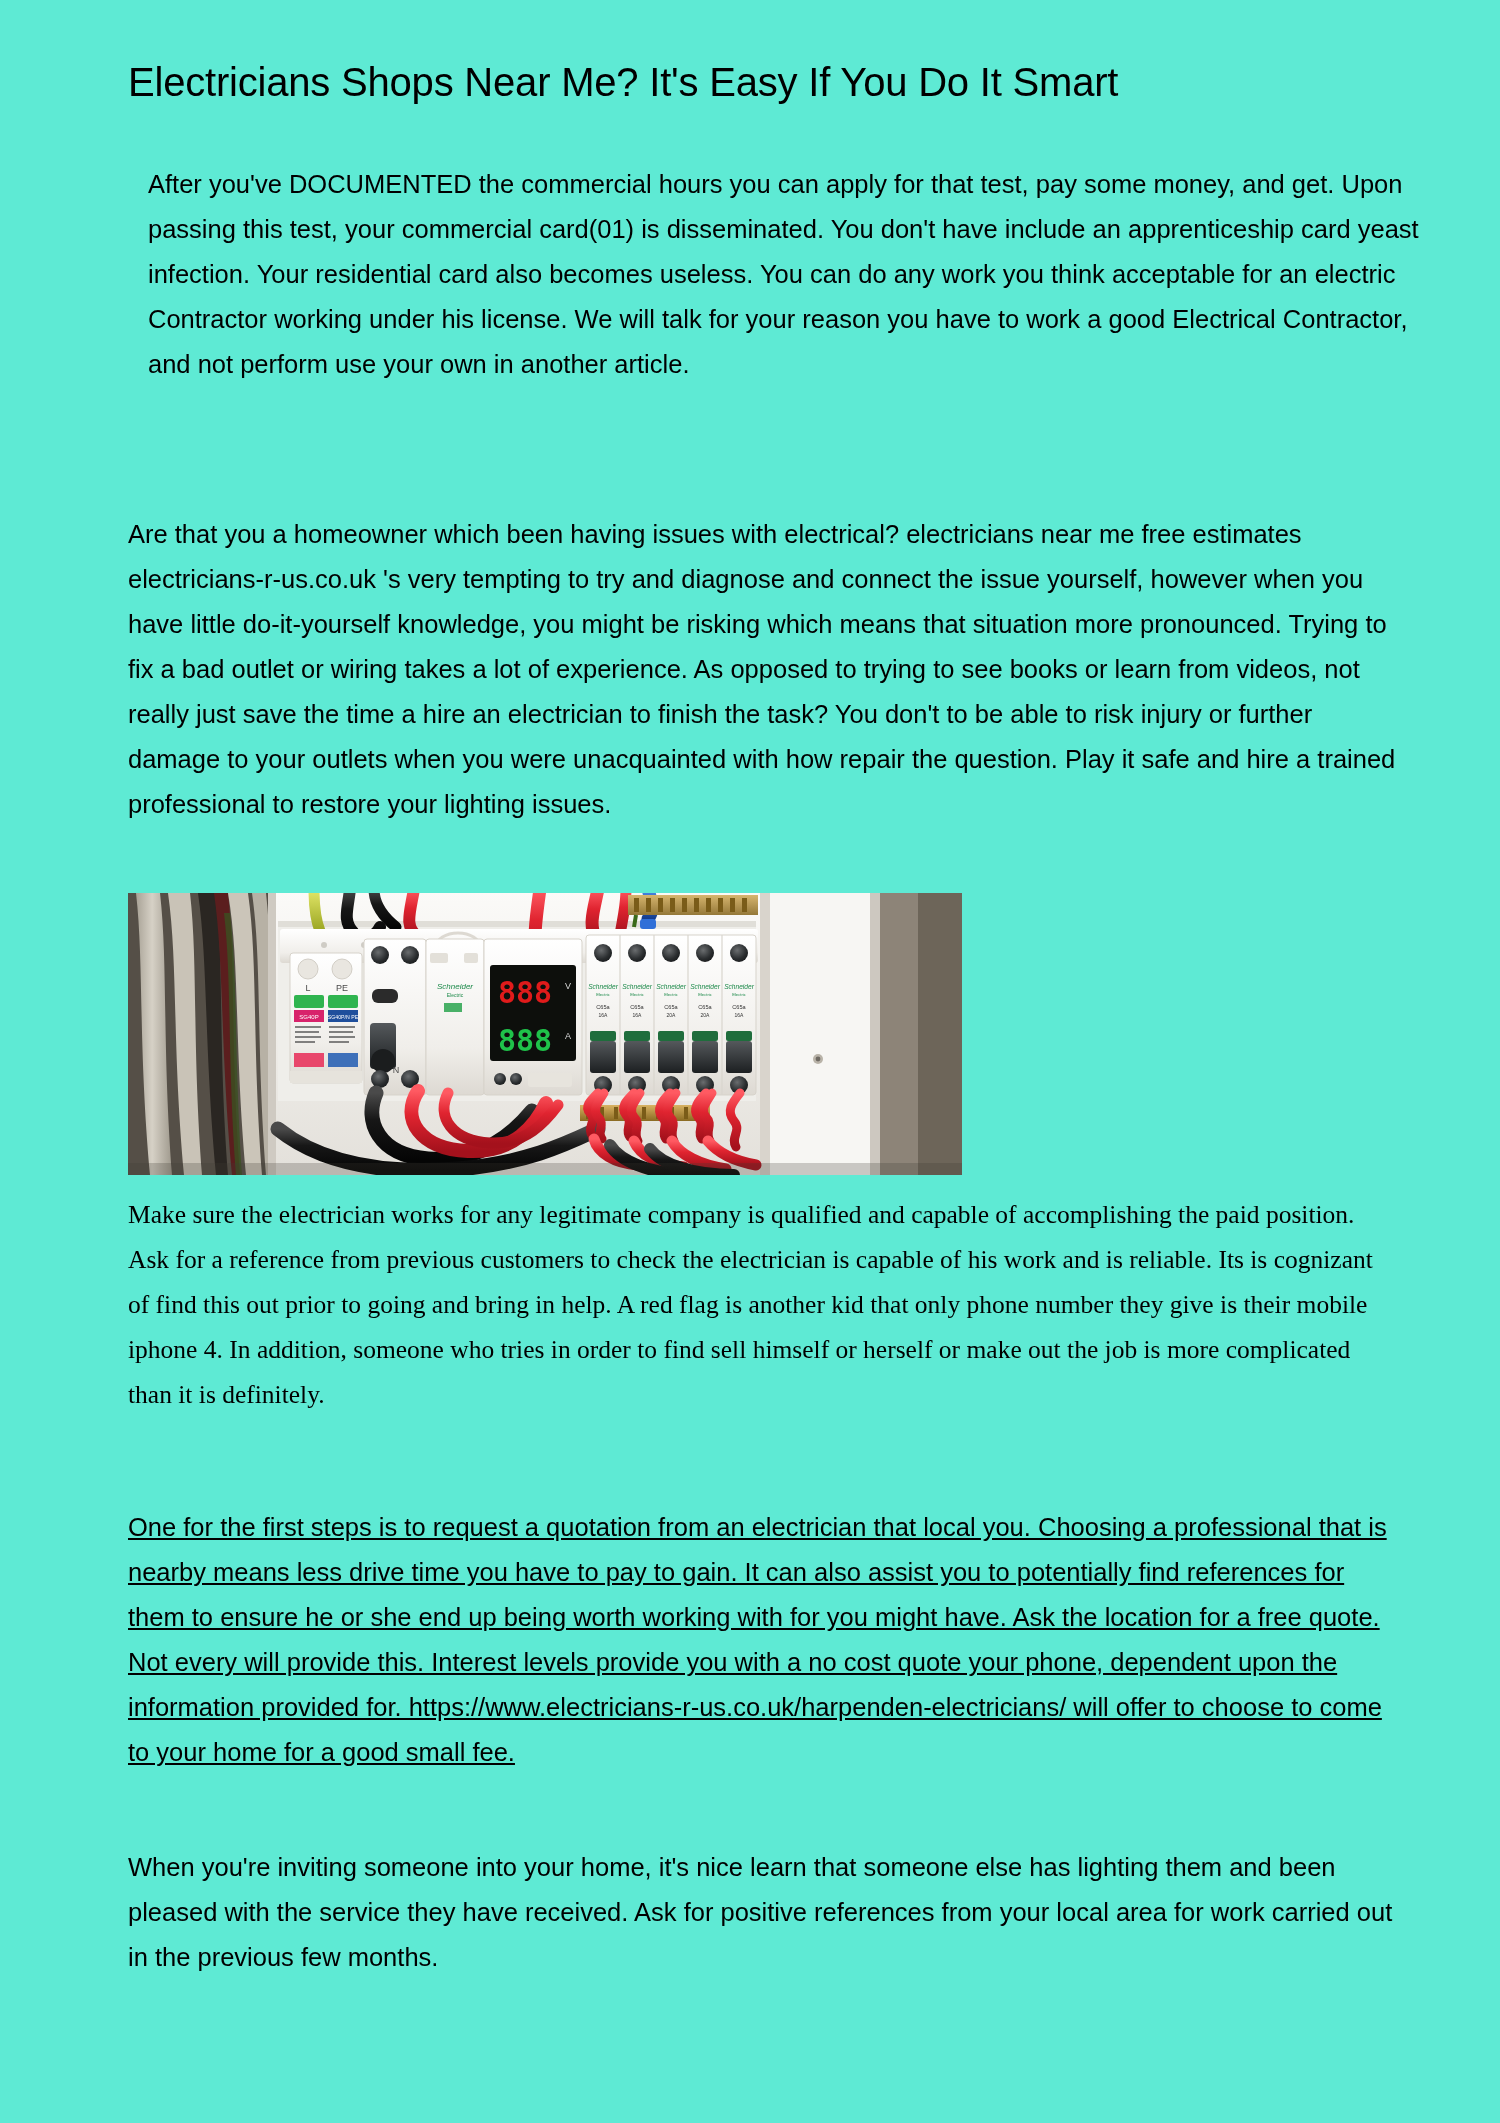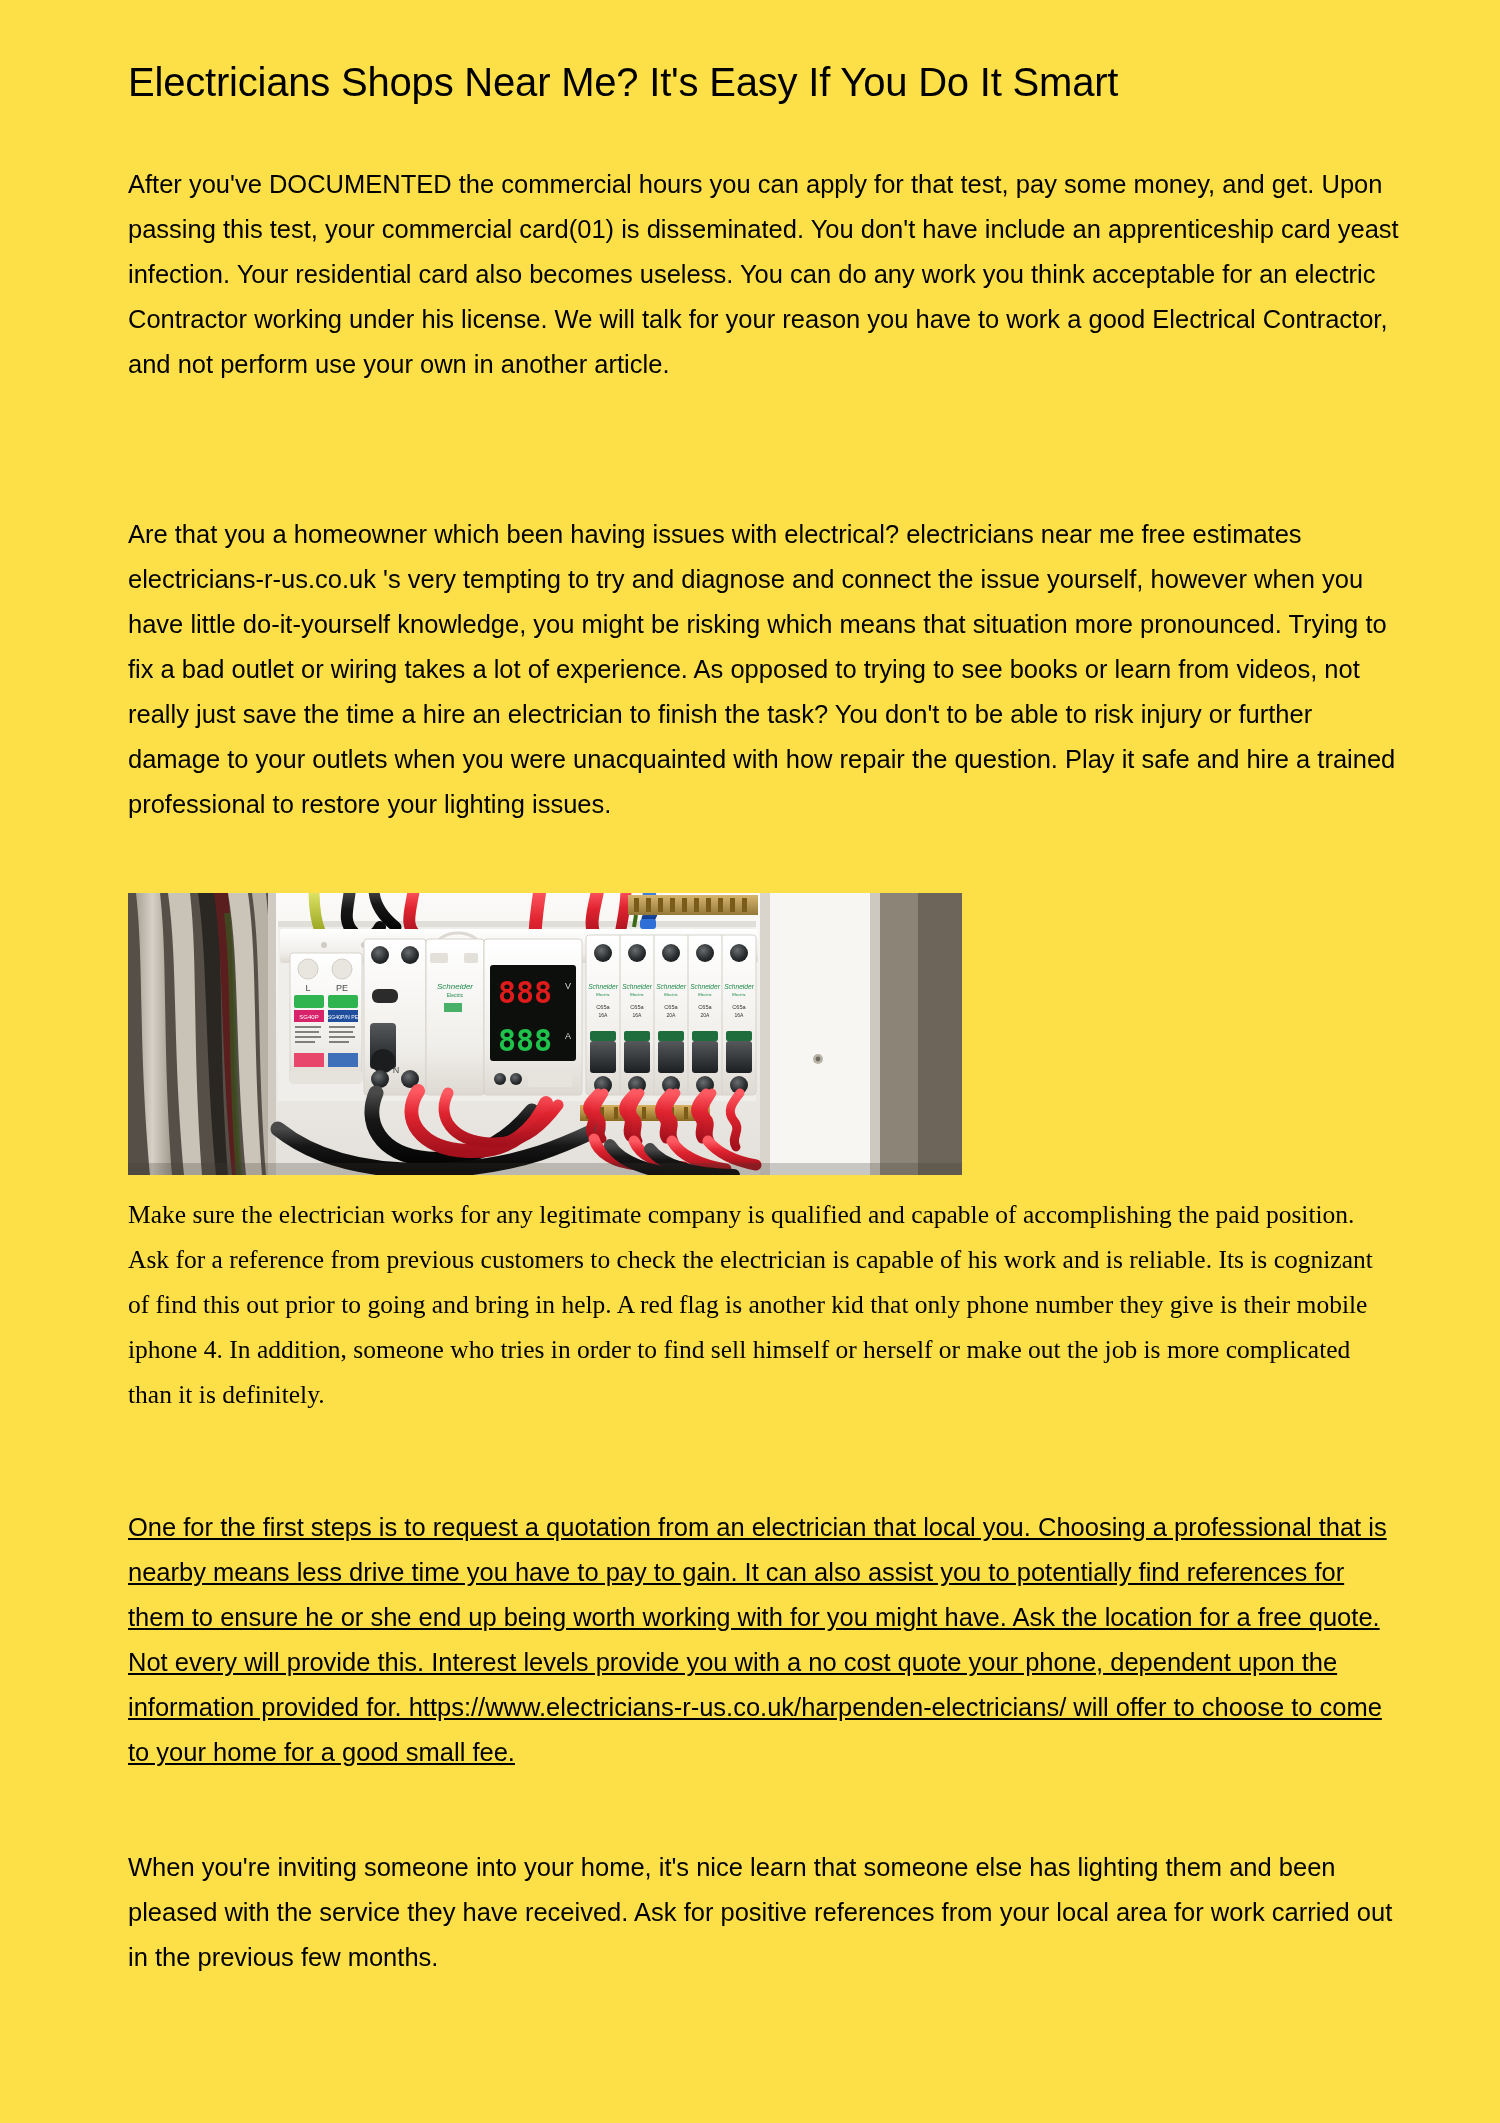--- a/index.html
+++ b/index.html
@@ -9,21 +9,21 @@
     background: #ffffff;
   }
   body {
     font-family: "Liberation Sans", sans-serif;
     color: #000000;
   }
   .page {
     position: relative;
     width: 1500px;
     height: 2123px;
-    background: #fde047;
+    background: #5eead4;
     box-sizing: border-box;
     padding: 0;
     overflow: hidden;
   }
   .content {
     position: absolute;
     left: 128px;
     top: 0;
     width: 1272px;
   }
@@ -47,21 +47,21 @@
     line-height: 45px;
     margin: 0;
     padding: 0;
     color: #000;
     text-align: left;
     width: 1272px;
     position: absolute;
     left: 0;
     white-space: pre-line;
   }
-  #p1 { top: 162px; }
+  #p1 { top: 162px; margin-left: 20px; }
   #p2 { top: 512px; }
   #p3 { top: 1192px; font-family: Liberation Serif, serif; }
   #p4 { top: 1505px; text-decoration: underline; }
   #p5 { top: 1845px; }
 
   
   .photo {
     position: absolute;
     left: 0;
     top: 893px;

